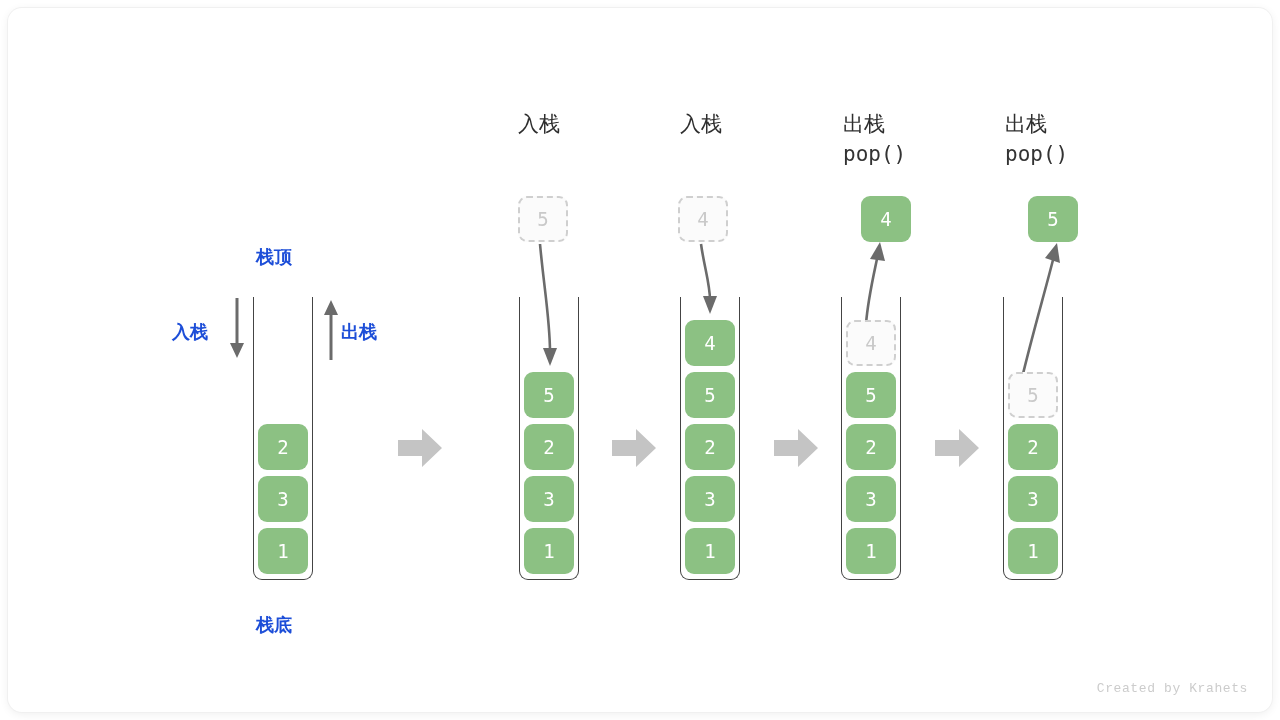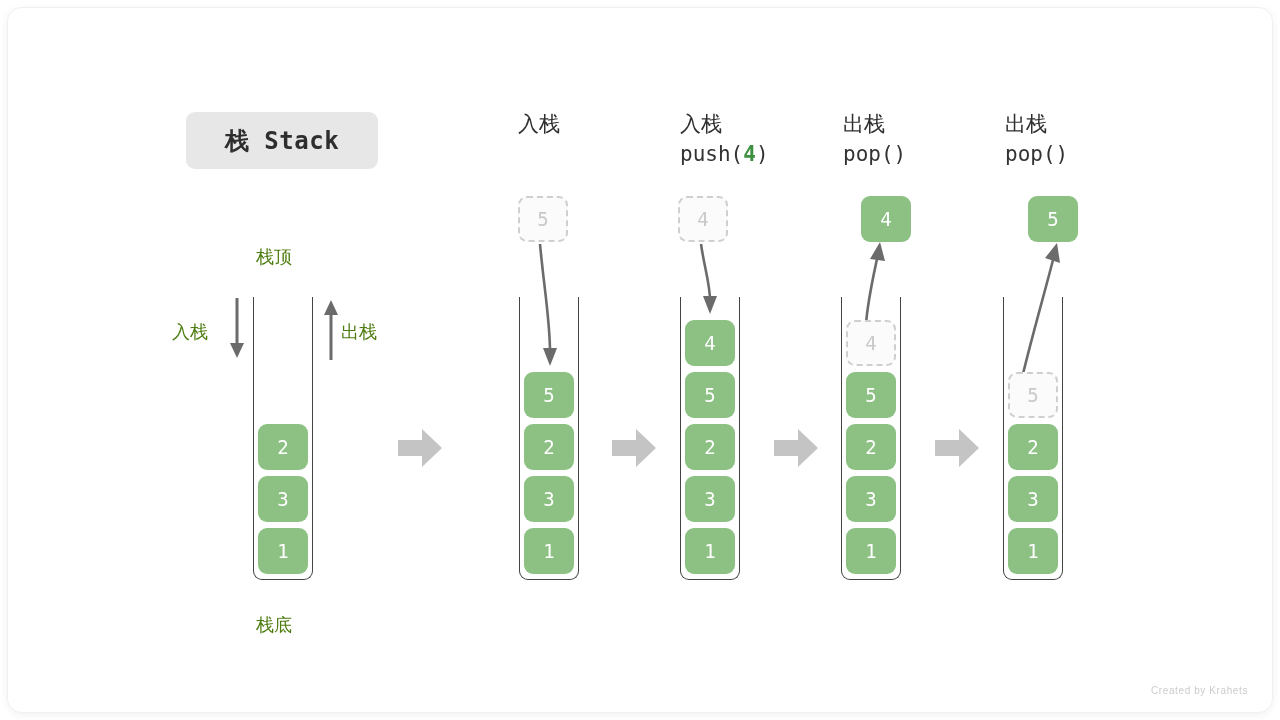--- a/index.html
+++ b/index.html
@@ -56,45 +56,42 @@
     font-size:21px;color:#2e2e2e;line-height:1.48;
   }
   .col-head .cn{font-family:"Liberation Sans","DejaVu Sans",sans-serif;}
   .col-head .code{
     font-family:"DejaVu Sans Mono","Liberation Mono",monospace;
     font-size:21px;color:#333;
   }
   .col-head .code .num{color:#3f9142;font-weight:bold;}
 
   .tip-label{
-    position:absolute;font-size:18px;font-weight:normal;color:#4d7c0f;
+    position:absolute;font-size:18px;font-weight:bold;color:#1d4ed8;
     font-family:"Liberation Sans","DejaVu Sans",sans-serif;
     white-space:nowrap;
   }
 
   
   .step-arrow{position:absolute;width:46px;height:38px;}
 
   .credit{
     position:absolute;right:32px;bottom:24px;
-    font-family:Liberation Sans, sans-serif;
-    font-size:10px;color:#cccccc;letter-spacing:0.6px;
+    font-family:Liberation Mono, monospace;
+    font-size:13px;color:#cccccc;letter-spacing:0.6px;
   }
   svg{overflow:visible;}
 </style>
 </head>
 <body>
 
 <div class="page-frame"></div>
 
 <div class="canvas">
 
-  <div class="title-chip">
-    <span>栈 Stack</span>
-  </div>
 
   <div>
 
     <div class="tip-label" style="left:256px;top:245px;">栈顶</div>
     <div class="tip-label" style="left:256px;top:613px;">栈底</div>
 
     <div class="tip-label" style="left:172px;top:320px;">入栈</div>
     <div class="tip-label" style="left:341px;top:320px;">出栈</div>
 
     <svg style="position:absolute;left:226px;top:298px;width:26px;height:62px;">
@@ -145,21 +142,20 @@
     <div class="cell solid" style="left:524px;top:528px;">1</div>
   </div>
 
   <svg class="step-arrow" style="left:612px;top:429px;">
     <polygon points="0,11 24,11 24,0 44,19 24,38 24,27 0,27" fill="#c4c4c4"></polygon>
   </svg>
 
   <div>
     <div class="col-head" style="left:680px;top:108px;">
       <div class="cn">入栈</div>
-      <div class="code"><span>push(</span><span class="num">4</span><span>)</span></div>
     </div>
 
     <div class="cell ghost" style="left:678px;top:196px;">4</div>
 
     <svg style="position:absolute;left:672px;top:240px;width:80px;height:90px;">
       <path d="M29,4 C32,26 38,44 38,60" fill="none" stroke="#6b6b6b" stroke-width="2.6"></path>
       <polygon points="38,74 31,56 45,56" fill="#6b6b6b"></polygon>
     </svg>
 
     <div class="stack-box" style="left:680px;top:297px;height:283px;">

